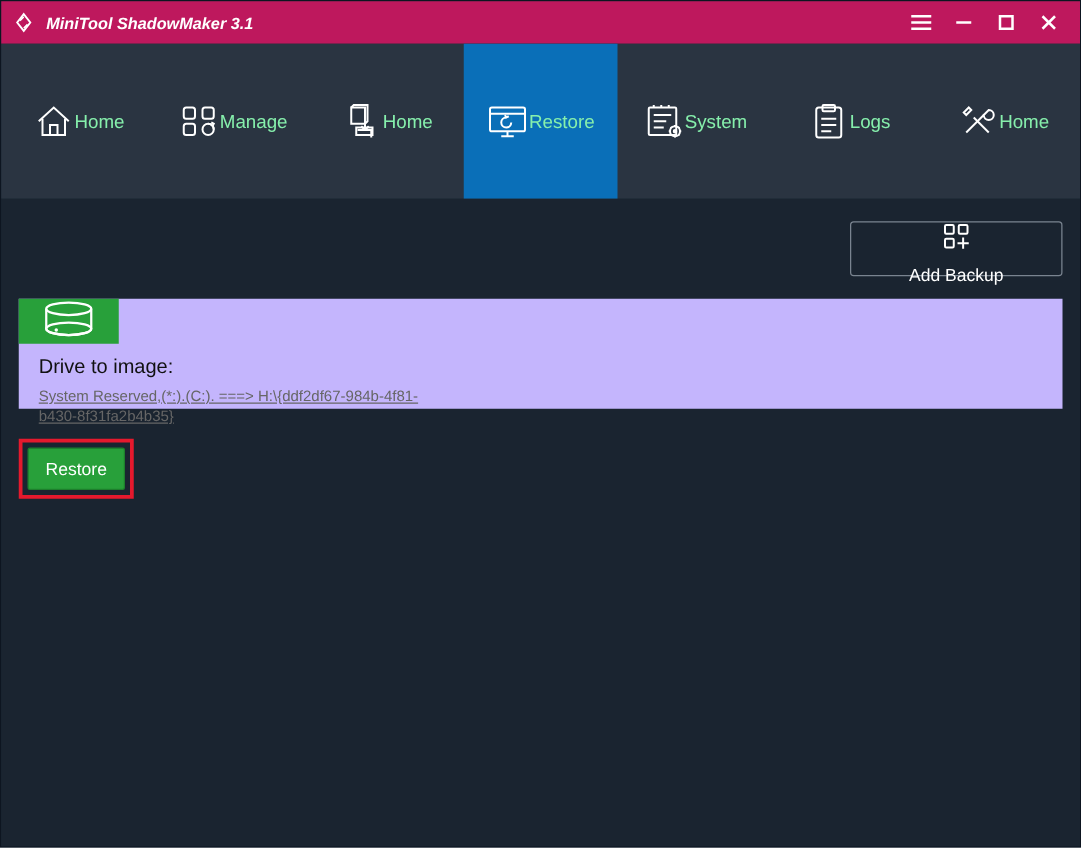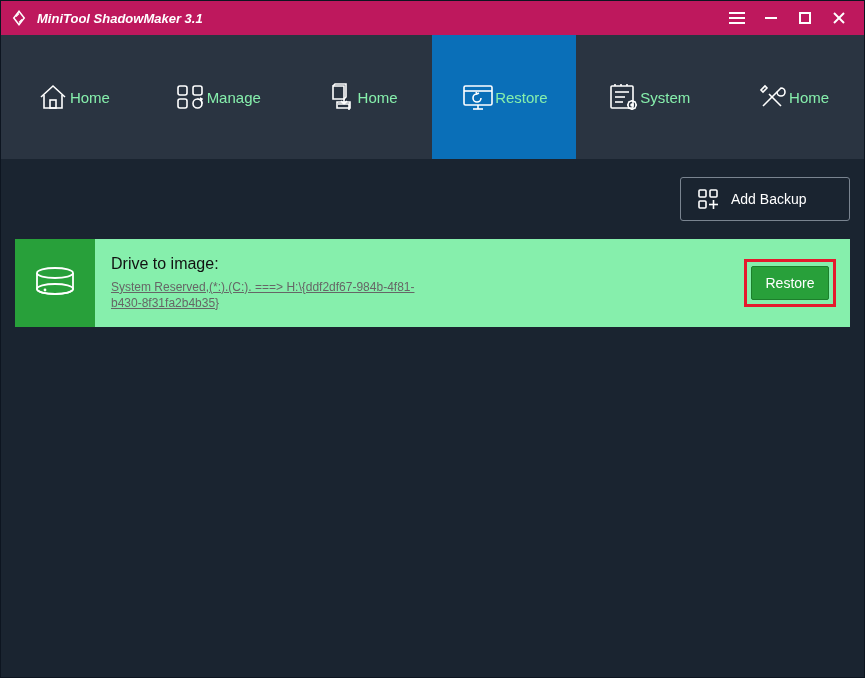--- a/index.html
+++ b/index.html
@@ -14,24 +14,24 @@
   .titlebar .tb-btn svg { stroke: #fff; }
   
   .nav { height: 124px; background: #2a3441; display: flex; }
   .nav-item { flex: 1; display: flex; flex-direction: row; align-items: center; justify-content: center; color: #86efac; cursor: pointer; }
   .nav-item.active { background: #0a6fb8; }
   .nav-item .nav-icon { width: 34px; height: 30px; display:flex; align-items:center; justify-content:center;}
   .nav-item .nav-label { font-size: 15px; }
   
   .content { flex: 1; background: #1a2430; padding: 0 14px 14px 14px; display:flex; flex-direction:column; }
   .toolbar-row { display: flex; justify-content: flex-end; padding: 18px 0; }
-  .add-backup-btn { border: 1px solid #7a8490; background: transparent; color: #fff; height: 44px; min-width: 170px; display: flex; align-items: center; gap: 12px; padding: 0 16px; border-radius: 3px; cursor: pointer; font-size: 14px;}
+  .add-backup-btn { border: 1px solid #7a8490; background: transparent; color: #fff; height: 44px; min-width: 170px; display: flex; align-items: center; gap: 12px; padding: 0 16px; border-radius: 3px; cursor: pointer; font-size: 14px; flex-direction: column;}
   .add-backup-btn .icon { width: 22px; height: 22px; display:flex; align-items:center; justify-content:center;}
   
-  .task-card { background: #86efac; height: 88px; display: flex; align-items: stretch; }
+  .task-card { background: #c4b5fd; height: 88px; display: flex; align-items: stretch; flex-direction: column; }
   .task-icon { width: 80px; background: #28a03a; display: flex; align-items: center; justify-content: center; }
   .task-body { flex: 1; padding: 10px 16px; color: #222; display:flex; flex-direction:column; justify-content:center; }
   .task-title { font-size: 16px; color: #111; margin-bottom: 6px; }
   .task-detail { font-size: 12px; color: #666; line-height: 1.35; max-width: 320px; text-decoration: underline; }
   .task-action { display: flex; align-items: center; padding-right: 14px; }
   .restore-btn-wrap { border: 3px solid #e5192d; padding: 4px; }
   .restore-btn { background: #28a03a; color: #fff; border: 1px solid #1d7f2c; height: 34px; width: 78px; font-size: 14px; cursor: pointer; border-radius: 2px;}
 </style>
 </head>
 <body>
@@ -129,20 +129,32 @@
             <path d="M8 3 V1 M14 3 V1 M20 3 V1"></path>
             <line x1="8" y1="9" x2="22" y2="9"></line>
             <line x1="8" y1="14" x2="18" y2="14"></line>
             <line x1="8" y1="19" x2="16" y2="19"></line>
             <circle cx="25" cy="22" r="4"></circle>
             <circle cx="25" cy="22" r="1" fill="#fff"></circle>
             <path d="M25 18 V17 M25 27 V26 M21 22 H20 M30 22 H29 M22.2 19.2 L21.5 18.5 M27.8 24.8 L28.5 25.5 M27.8 19.2 L28.5 18.5 M22.2 24.8 L21.5 25.5"></path>
           </svg>
       </div>
       <div class="nav-label">System</div>
+    </div>
+    <div class="nav-item">
+      <div class="nav-icon">
+        <svg width="26" height="30" viewBox="0 0 26 30" fill="none" stroke="#fff" stroke-width="1.6">
+            <rect x="3" y="4" width="20" height="24" rx="2"></rect>
+            <rect x="8" y="2" width="10" height="5" rx="1"></rect>
+            <line x1="7" y1="13" x2="19" y2="13"></line>
+            <line x1="7" y1="18" x2="19" y2="18"></line>
+            <line x1="7" y1="23" x2="15" y2="23"></line>
+          </svg>
+      </div>
+      <div class="nav-label">Logs</div>
     </div>
     <div class="nav-item">
       <div class="nav-icon">
         <svg width="30" height="30" viewBox="0 0 30 30" fill="none" stroke="#fff" stroke-width="1.6">
             <path d="M6 24 L20 10"></path>
             <path d="M20 10 A4 4 0 1 0 24 6 L21 9 Z"></path>
             <path d="M24 24 L12 12"></path>
             <path d="M10 6 L6 10 L4 8 L8 4 Z"></path>
           </svg>
       </div>

